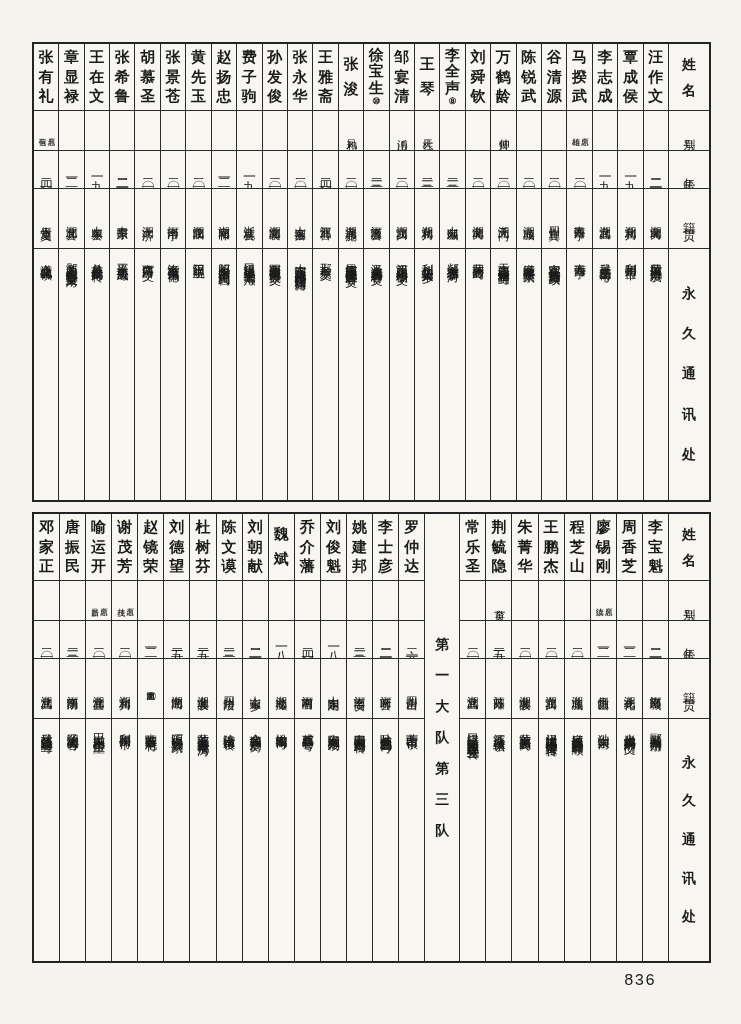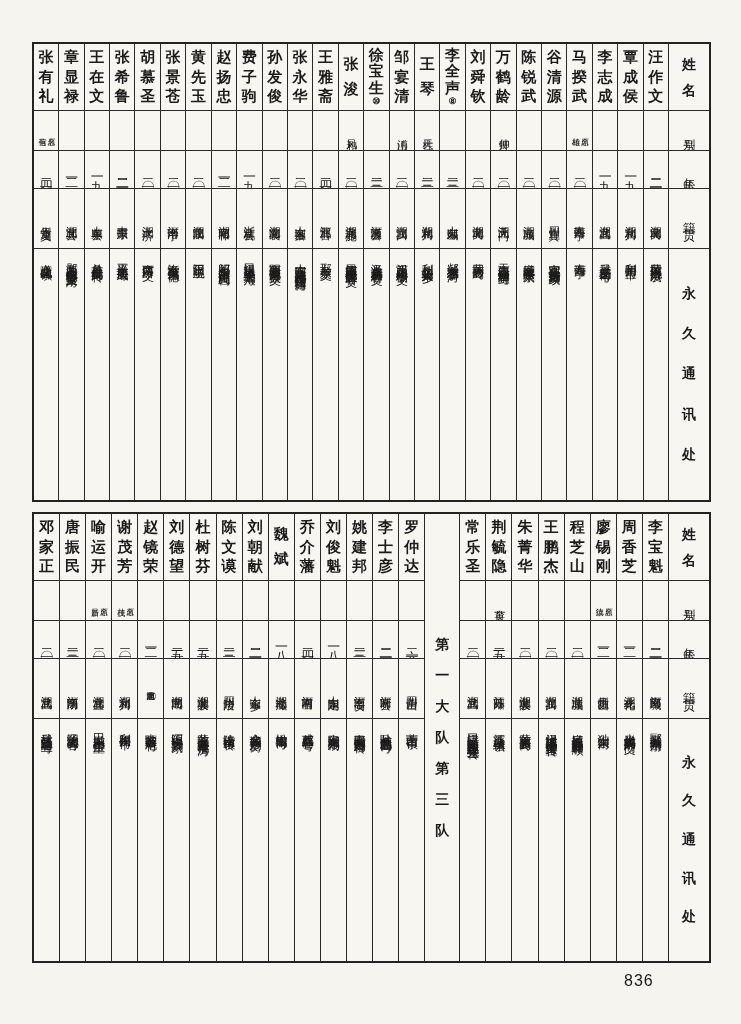--- a/index.html
+++ b/index.html
@@ -27,21 +27,21 @@
   .vp{writing-mode:vertical-rl;text-orientation:upright;font-size:8px;letter-spacing:0;line-height:1;}
   .small{font-size:8.5px;letter-spacing:0;}
   .nmk{font-size:9px;line-height:1;}
   .mk{font-size:8px;}
   .hdr .c-name{font-weight:600;font-size:14px;}
   .hdr .c-native .v{letter-spacing:7px;font-size:13px;}
   .hdr .c-alias .v,.hdr .c-age .v{font-size:12px;letter-spacing:2px;}
   .hdr .c-addr{flex-direction:column;align-items:center;justify-content:space-evenly;
                font-size:14px;font-weight:600;padding:14px 0;}
   .pageno{position:absolute;left:624px;top:972px;font-size:16px;letter-spacing:1px;
-          font-family:Liberation Sans, sans-serif;}
+          font-family:Liberation Mono, monospace;}
 </style>
 </head>
 <body>
 
 <div class="page">
   <div class="tbl" id="tbl-top">
       <div class="col hdr">
         <div class="cell c-name">
           <span>姓</span>
           <span>名</span>

